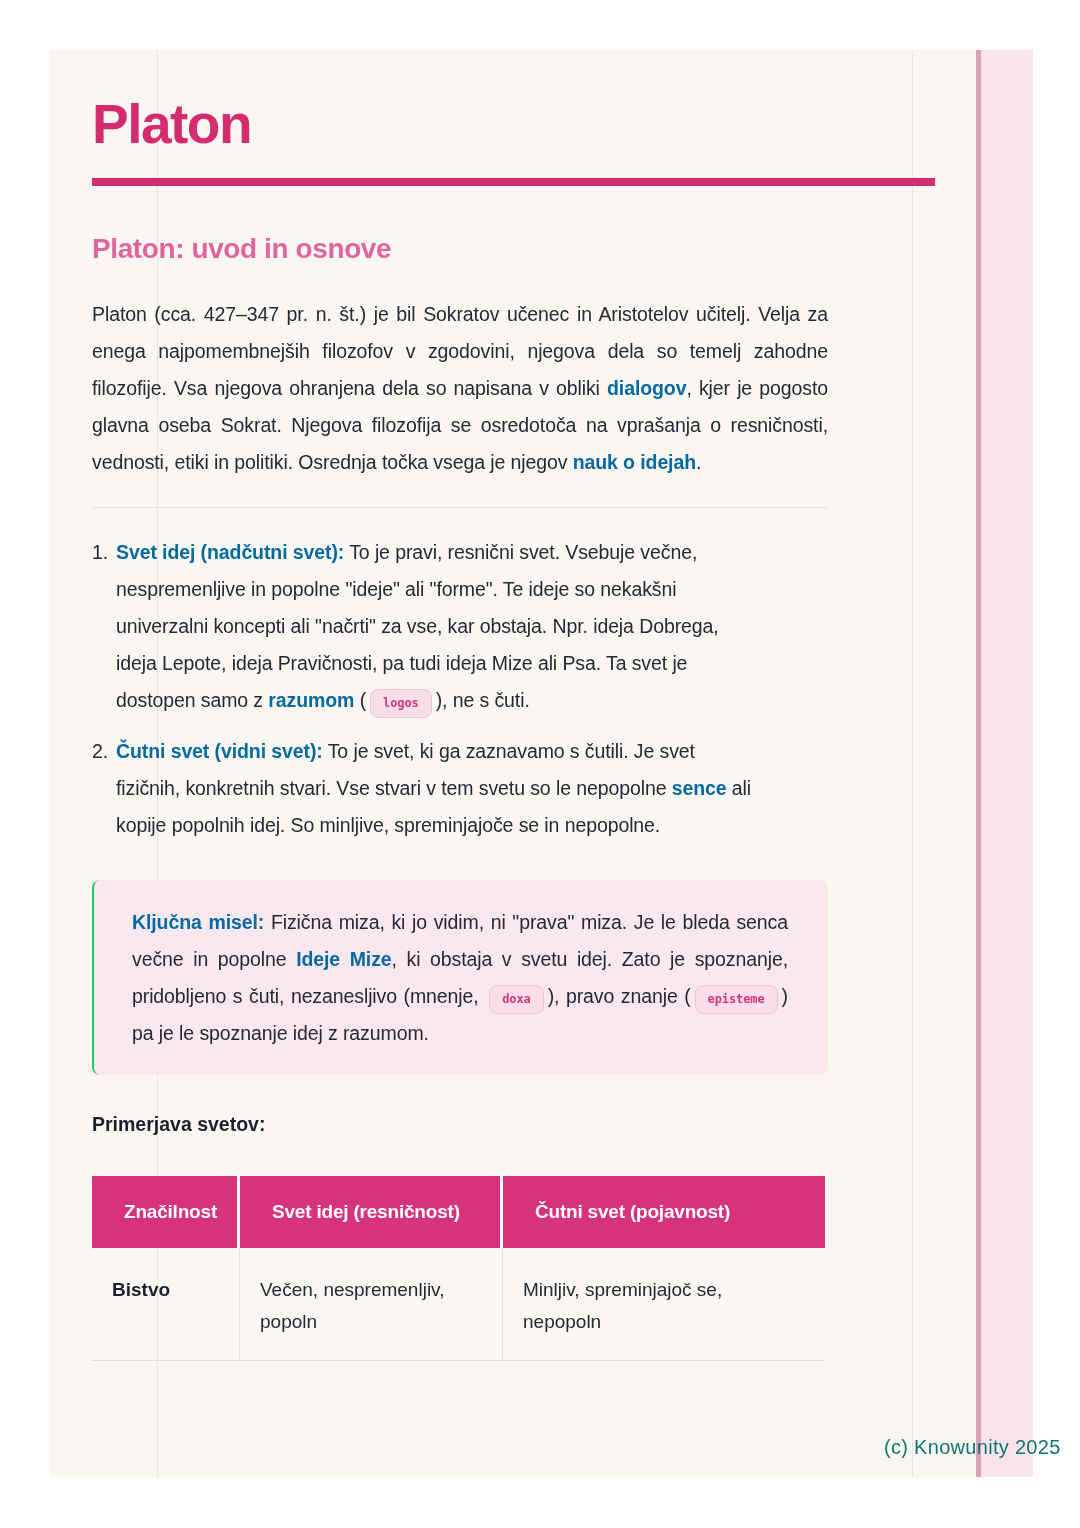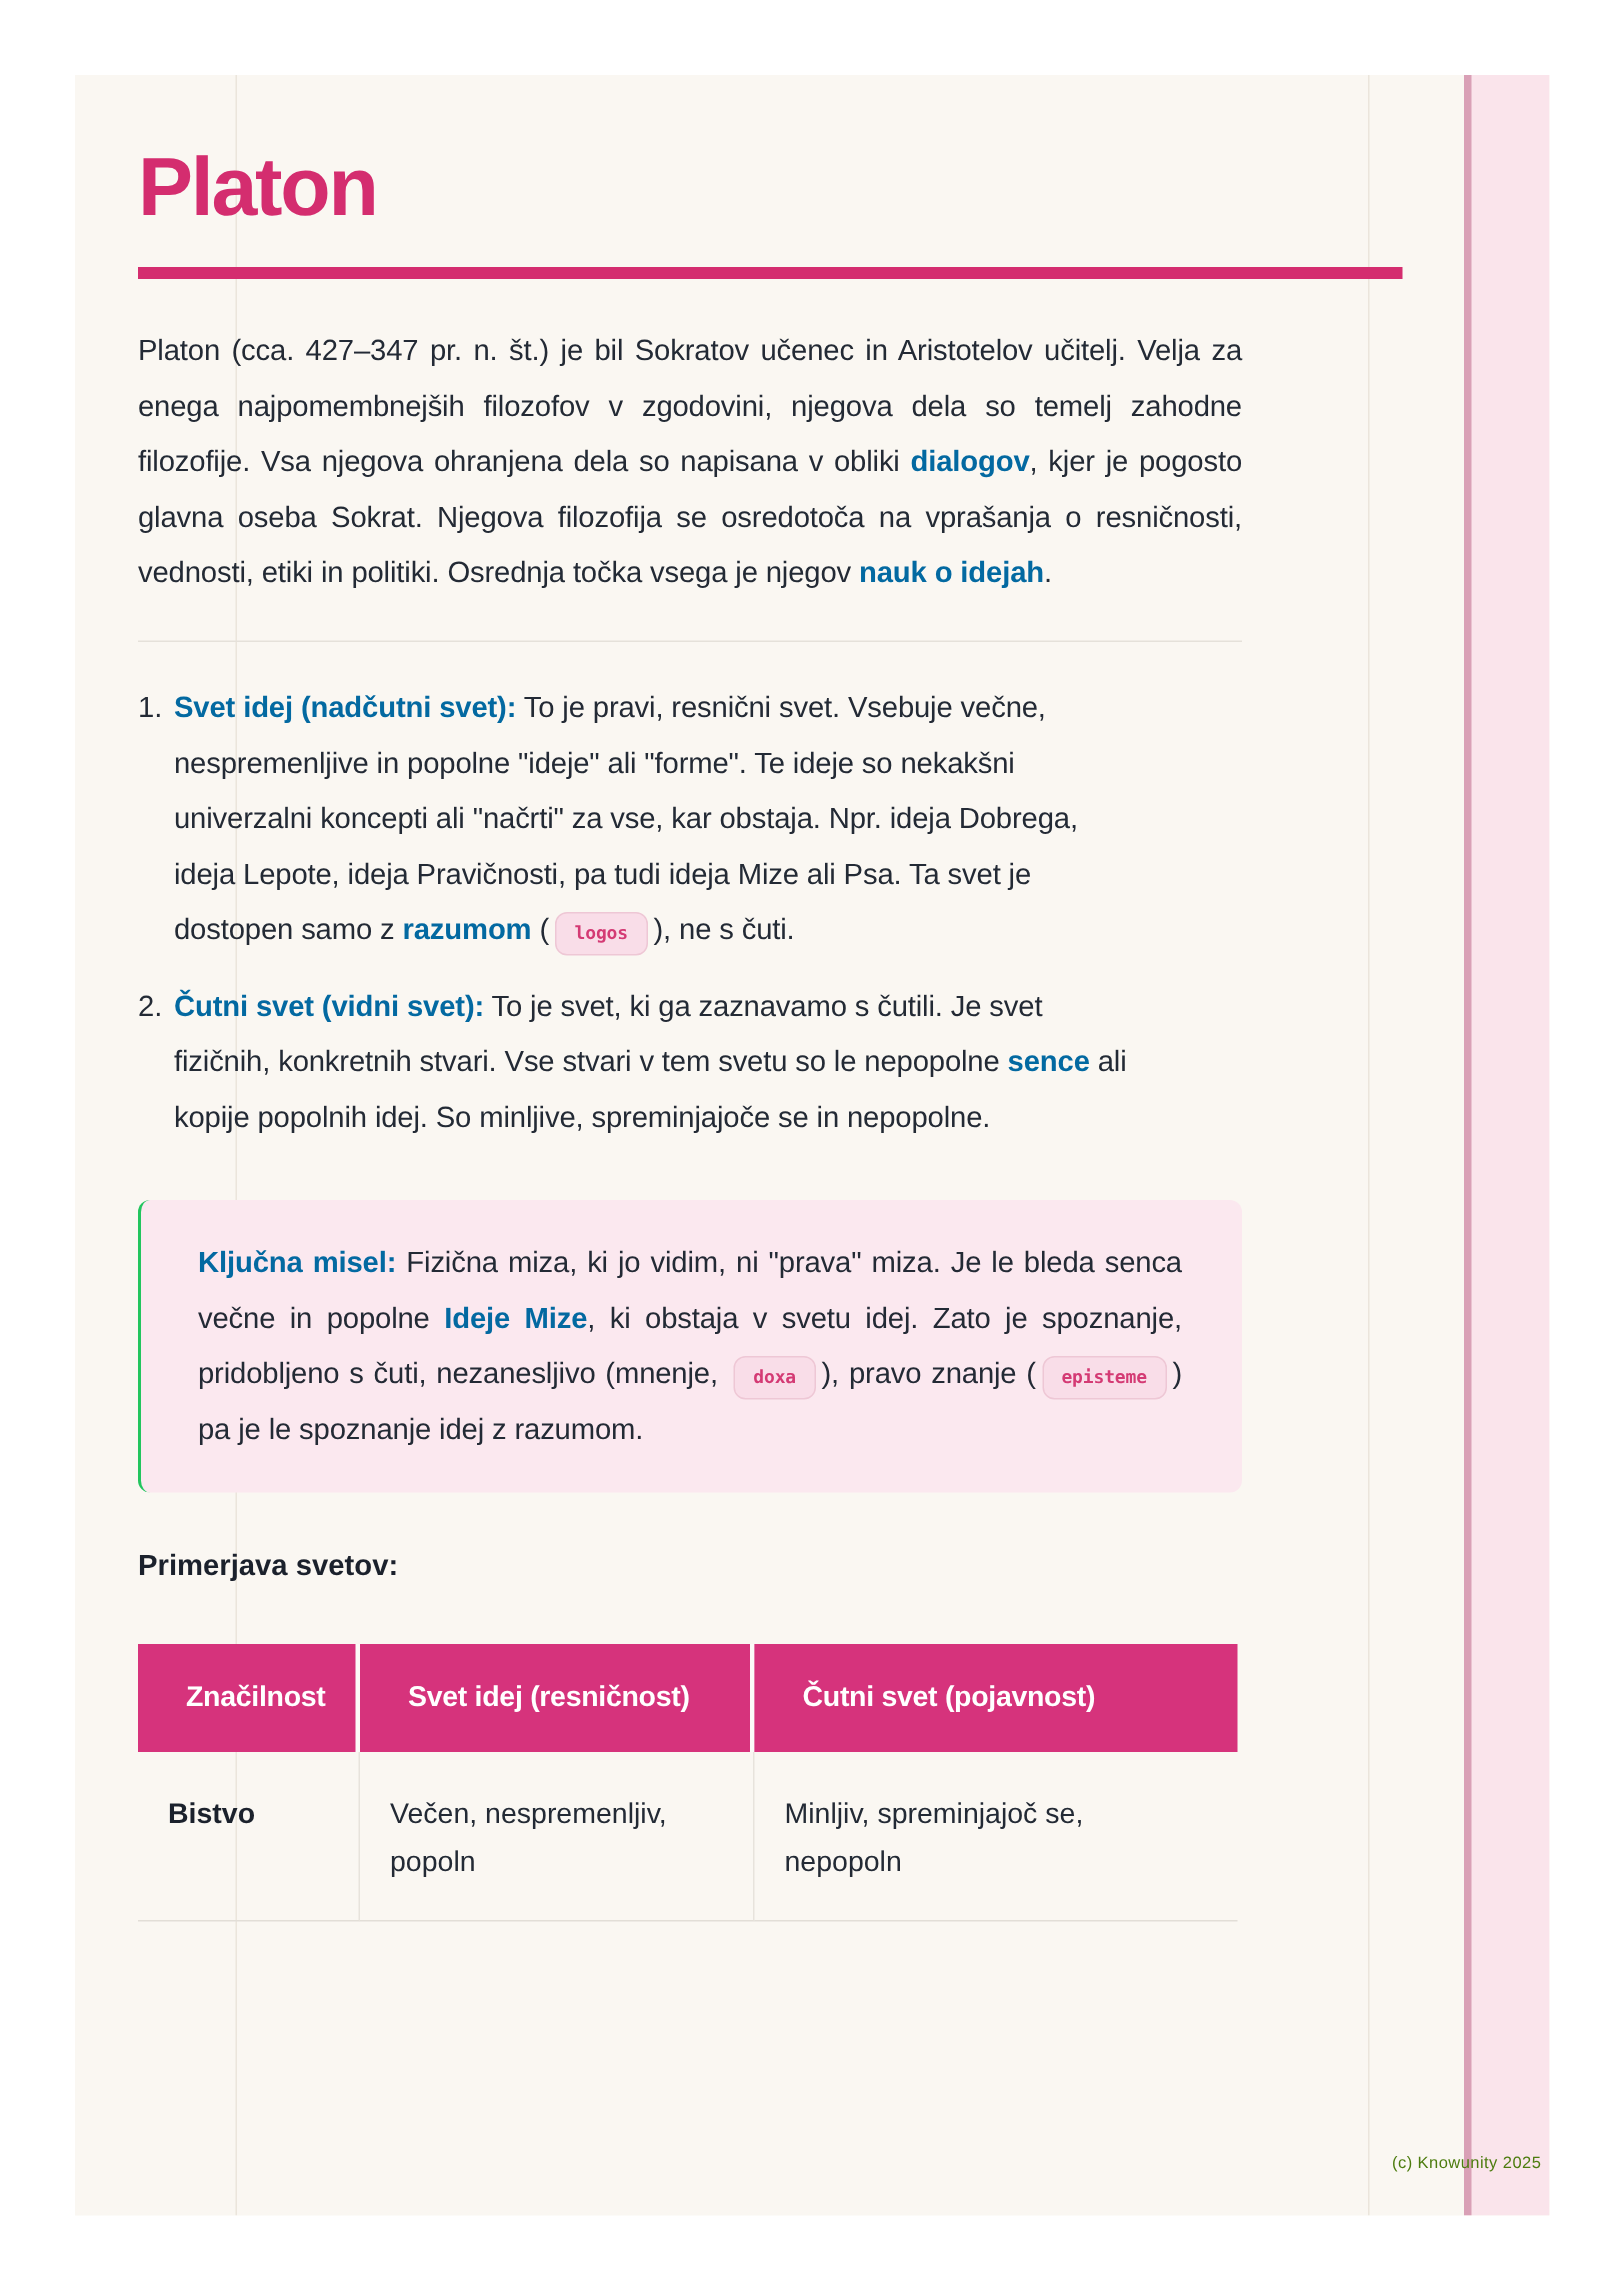--- a/index.html
+++ b/index.html
@@ -65,37 +65,38 @@
   table.compare-table th { background:#d6337c; color:#ffffff; font-size:19px;
     font-weight:700; text-align:left; padding:0 32px; height:72px;
     vertical-align:middle; border-right:3px solid #fcfaf8; letter-spacing:-0.2px; }
   table.compare-table th:last-child { border-right:none; }
   table.compare-table td { font-size:19px; line-height:32px; color:#232a35;
     padding:26px 20px 22px; vertical-align:top;
     border-right:1px solid #e7e3dc; border-bottom:1px solid #e2ded7; }
   table.compare-table td:last-child { border-right:none; }
   table.compare-table td.row-label { font-weight:700; color:#1b212c; }
 
-  .copyright { position:absolute; left:928px; top:1436px; font-size:11px;
-    color:#4d7c0f; letter-spacing:0.3px; z-index:3; }
+  .copyright { position:absolute; left:884px; top:1436px; font-size:20px;
+    color:#0f766e; letter-spacing:0.3px; z-index:3; }
 </style>
 </head>
 <body>
 
 <div class="page">
   <div class="guide g1"></div>
   <div class="guide g2"></div>
   <div class="ribbon"></div>
 
   <div class="content">
 
     <h1 class="doc-title">Platon</h1>
     <div class="title-rule"></div>
 
     <div class="s1">
+      <h2 class="sec-heading">Platon: uvod in osnove</h2>
       <p class="body-text"><span>Platon (cca. 427–347 pr. n. št.) je bil Sokratov učenec in Aristotelov učitelj. Velja za enega najpomembnejših filozofov v zgodovini, njegova dela so temelj zahodne filozofije. Vsa njegova ohranjena dela so napisana v obliki </span><strong>dialogov</strong><span>, kjer je pogosto glavna oseba Sokrat. Njegova filozofija se osredotoča na vprašanja o resničnosti, vednosti, etiki in politiki. Osrednja točka vsega je njegov </span><strong>nauk o idejah</strong><span>.</span></p>
     </div>
 
     <div class="divider"></div>
 
     <div class="s2">
 
       <ol class="idea-list">
         <li>
           <span class="li-marker">1.</span>

